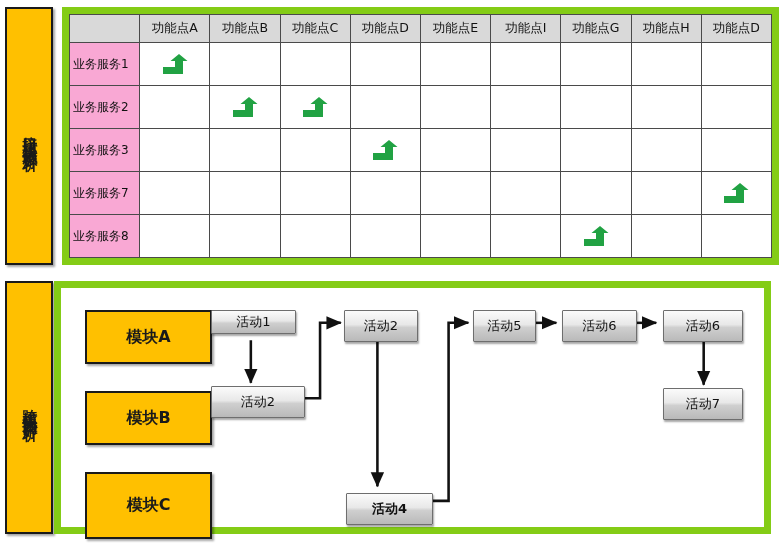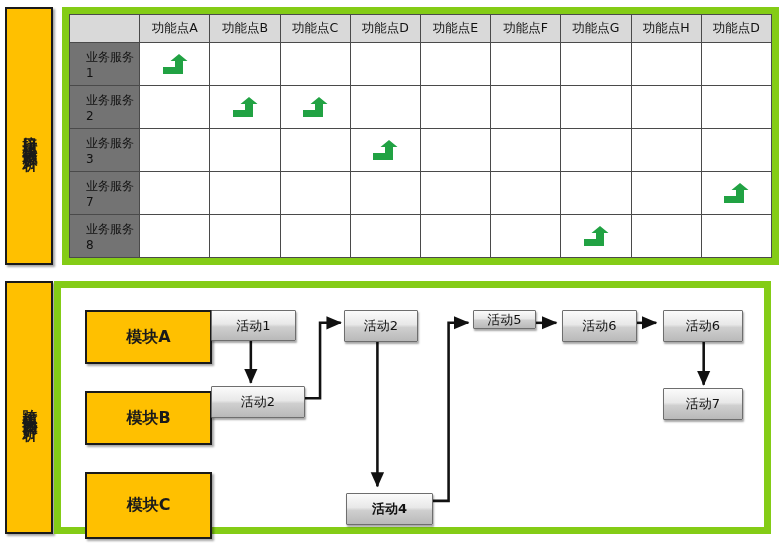--- a/index.html
+++ b/index.html
@@ -55,23 +55,23 @@
     text-align:center;
     vertical-align:middle;
     background:#fff;
   }
   table.matrix thead th{
     background:#d9d9d9;
     height:27px;
     font-size:12.5px;
   }
   table.matrix tbody th{
-    background:#737373;
+    background:#f9a8d4;
     text-align:left;
-    padding-left:16px;
+    padding-left:3px;
     font-size:12px;
     width:74px;
   }
   table.matrix tbody tr{height:28px;}
   .corner-cell{background:#d9d9d9 !important;}
 
   
   .uparrow{
     display:inline-block;
     width:28px;height:21px;
@@ -121,21 +121,21 @@
   <div class="panel" style="left:62px;top:7px;width:717px;height:258px;">
     <table class="matrix">
       <thead>
         <tr>
           <th class="corner-cell"></th>
         <th>功能点A</th>
             <th>功能点B</th>
             <th>功能点C</th>
             <th>功能点D</th>
             <th>功能点E</th>
-            <th>功能点F</th>
+            <th>功能点I</th>
             <th>功能点G</th>
             <th>功能点H</th>
             <th>功能点D</th>
           </tr>
       </thead>
       <tbody>
           <tr>
             <th>业务服务1</th>
             <td><span><svg class="uparrow" viewBox="0 0 28 21" xmlns="http://www.w3.org/2000/svg">
                   <path d="M2,20 L2,13 L14,13 L14,7 L9.5,7 L18,0 L26.5,7 L22,7 L22,20 Z" fill="#21A243"></path>
@@ -241,25 +241,25 @@
           <path d="M650,54 L650,100"></path>
         </g>
       </svg>
 
       <div>
           <div class="modbox" style="left: 24px; top: 22px; width: 127px; height: 54px;">模块A</div>
           <div class="modbox" style="left: 24px; top: 103px; width: 127px; height: 54px;">模块B</div>
           <div class="modbox" style="left: 24px; top: 184px; width: 127px; height: 67px;">模块C</div>
         </div>
       <div>
-          <div class="actbox" style="left: 150px; top: 22px; width: 85px; height: 31px;">活动1</div>
+          <div class="actbox" style="left: 150px; top: 22px; width: 85px; height: 24px;">活动1</div>
           <div class="actbox" style="left: 150px; top: 98px; width: 94px; height: 32px;">活动2</div>
           <div class="actbox" style="left: 283px; top: 22px; width: 74px; height: 32px;">活动2</div>
           <div class="actbox" style="left: 285px; top: 205px; width: 87px; height: 32px; font-weight: bold;">活动4</div>
-          <div class="actbox" style="left: 412px; top: 22px; width: 63px; height: 19px;">活动5</div>
+          <div class="actbox" style="left: 412px; top: 22px; width: 63px; height: 32px;">活动5</div>
           <div class="actbox" style="left: 501px; top: 22px; width: 75px; height: 32px;">活动6</div>
           <div class="actbox" style="left: 602px; top: 22px; width: 80px; height: 32px;">活动6</div>
           <div class="actbox" style="left: 602px; top: 100px; width: 80px; height: 32px;">活动7</div>
         </div>
 
     </div>
   </div>
 
 </div>
 

